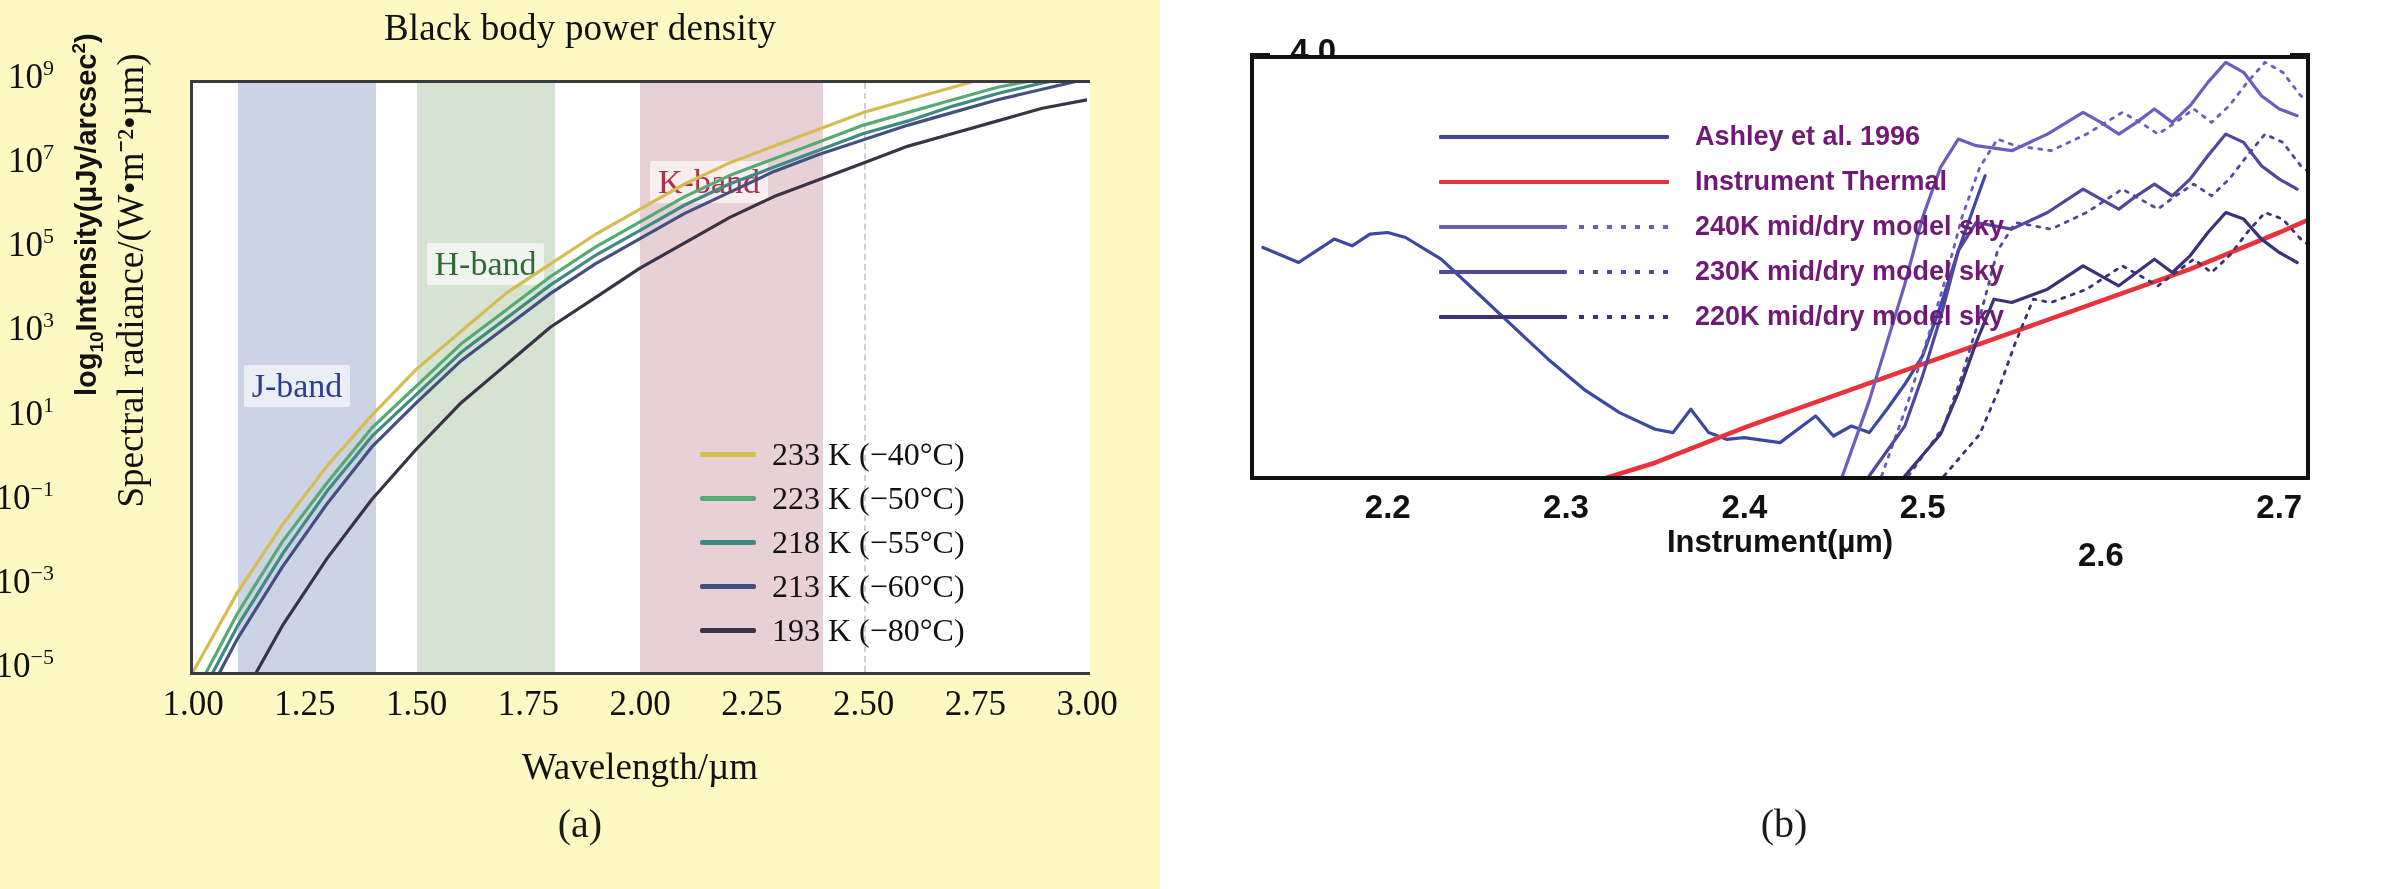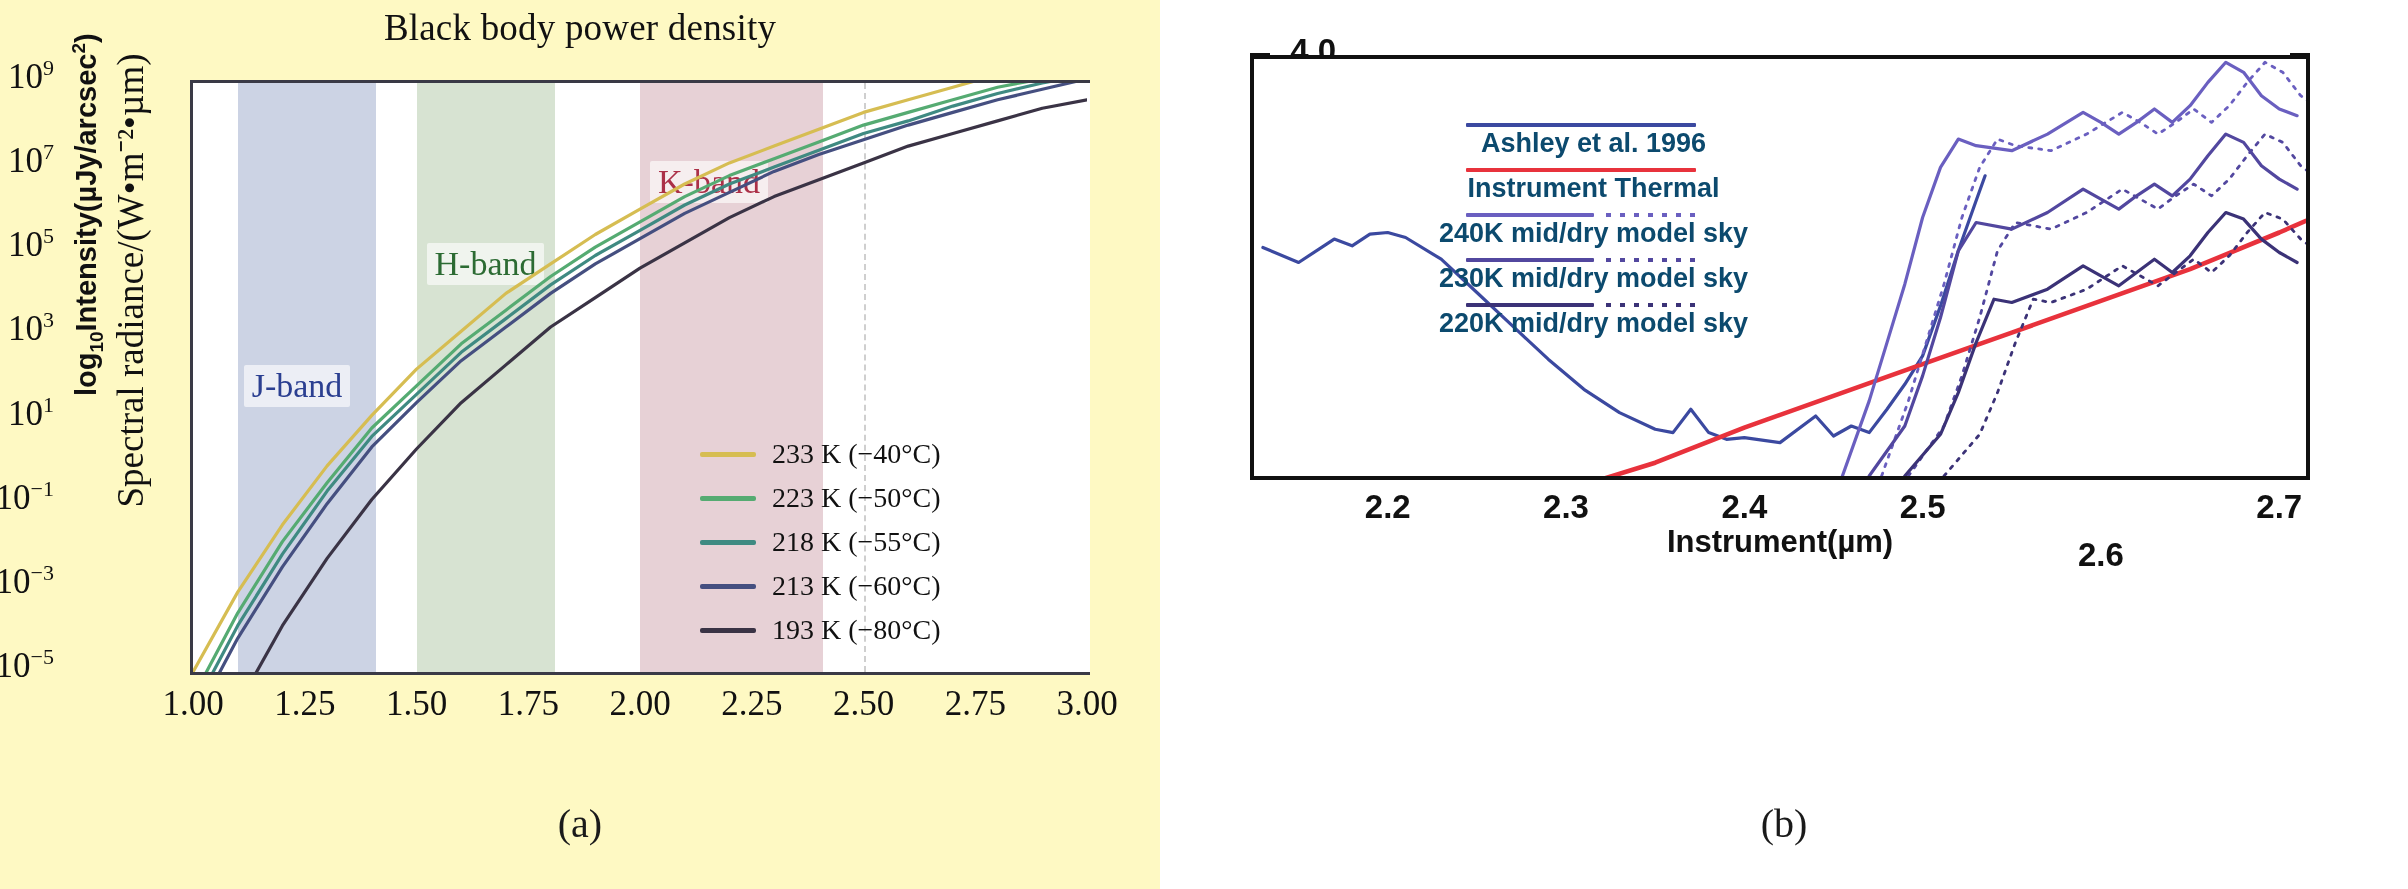--- a/index.html
+++ b/index.html
@@ -55,21 +55,21 @@
   .ytick sup{font-size:22px;vertical-align:super;}
   .xtick{
     position:absolute;top:684px;width:160px;margin-left:-80px;
     text-align:center;font-size:35px;color:#111;
   }
   .tickmark{position:absolute;background:#3a3a46;}
 
   .a-legend{position:absolute;left:700px;top:432px;}
   .a-legend-row{
     display:flex;align-items:center;height:44px;
-    font-size:28px;color:#111;white-space:nowrap;
+    font-size:32px;color:#111;white-space:nowrap;
   }
   .a-legend-swatch{
     display:inline-block;width:56px;height:5px;margin-right:16px;border-radius:2px;
   }
 
   
   .b-plot{
     position:absolute;left:1250px;top:55px;width:1060px;height:425px;
     border:4px solid #111;background:#fff;box-sizing:border-box;
   }
@@ -89,21 +89,21 @@
     font-family:"Liberation Sans",sans-serif;font-size:33px;font-weight:700;color:#111;
   }
   .b-xtick{
     position:absolute;top:488px;width:150px;margin-left:-75px;text-align:center;
     font-family:"Liberation Sans",sans-serif;font-size:33px;font-weight:700;color:#111;
   }
   .b-legend{position:absolute;left:185px;top:55px;}
   .b-legend-row{
     display:flex;align-items:center;height:45px;
     font-family:"Liberation Sans",sans-serif;font-size:27px;font-weight:700;
-    color:#0c4a6e;white-space:nowrap;flex-direction:column;
+    color:#701a75;white-space:nowrap;
   }
   .b-legend-key{display:inline-block;width:230px;height:22px;margin-right:26px;position:relative;}
   .b-legend-key i{position:absolute;top:9px;left:0;height:4px;border-radius:1px;}
   .b-legend-key u{
     position:absolute;top:9px;height:4px;text-decoration:none;
     background-repeat:repeat-x;
   }
 </style>
 </head>
 <body>
@@ -171,20 +171,21 @@
           <svg id="a-svg" width="894" height="589" viewBox="0 0 894 589" style="position:absolute;left:0;top:0;">
             <path d="M0.0,589.0 L44.7,509.1 L89.4,441.8 L134.1,382.9 L178.8,332.4 L223.5,286.1 L268.2,248.2 L312.9,210.4 L357.6,180.9 L402.3,151.5 L447.0,126.2 L491.7,101.0 L536.4,79.9 L581.1,63.1 L625.8,46.3 L670.5,29.4 L715.2,16.8 L759.9,4.2 L804.6,-8.4 L849.3,-16.8 L894.0,-25.2 " fill="none" stroke="#d6bd52" stroke-width="3.2" stroke-linecap="round" stroke-linejoin="round"></path>
             <path d="M0.0,614.2 L44.7,530.1 L89.4,458.6 L134.1,399.7 L178.8,345.0 L223.5,302.9 L268.2,260.8 L312.9,227.2 L357.6,193.5 L402.3,164.1 L447.0,138.8 L491.7,113.6 L536.4,92.6 L581.1,75.7 L625.8,58.9 L670.5,42.1 L715.2,29.4 L759.9,16.8 L804.6,4.2 L849.3,-4.2 L894.0,-12.6 " fill="none" stroke="#55ab72" stroke-width="3.2" stroke-linecap="round" stroke-linejoin="round"></path>
             <path d="M0.0,626.9 L44.7,542.7 L89.4,471.2 L134.1,408.1 L178.8,353.4 L223.5,311.3 L268.2,269.3 L312.9,235.6 L357.6,201.9 L402.3,172.5 L447.0,147.3 L491.7,122.0 L536.4,101.0 L581.1,84.1 L625.8,67.3 L670.5,50.5 L715.2,37.9 L759.9,23.1 L804.6,10.5 L849.3,0.0 L894.0,-8.4 " fill="none" stroke="#3f8a82" stroke-width="3.2" stroke-linecap="round" stroke-linejoin="round"></path>
             <path d="M0.0,639.5 L44.7,555.3 L89.4,483.8 L134.1,420.7 L178.8,363.9 L223.5,319.7 L268.2,277.7 L312.9,244.0 L357.6,210.4 L402.3,180.9 L447.0,155.7 L491.7,130.4 L536.4,109.4 L581.1,88.4 L625.8,71.5 L670.5,56.8 L715.2,42.1 L759.9,29.4 L804.6,16.8 L849.3,6.3 L894.0,-4.2 " fill="none" stroke="#454f80" stroke-width="3.2" stroke-linecap="round" stroke-linejoin="round"></path>
             <path d="M0.0,715.2 L44.7,622.7 L89.4,542.7 L134.1,475.4 L178.8,416.5 L223.5,366.0 L268.2,319.7 L312.9,281.9 L357.6,244.0 L402.3,214.6 L447.0,185.1 L491.7,159.9 L536.4,134.6 L581.1,113.6 L625.8,96.8 L670.5,79.9 L715.2,63.1 L759.9,50.5 L804.6,37.9 L849.3,25.2 L894.0,16.8 " fill="none" stroke="#3a3345" stroke-width="3.2" stroke-linecap="round" stroke-linejoin="round"></path>
           </svg>
       </div>
     </div>
 
+    <div class="a-xlabel">Wavelength/µm</div>
 
     <div class="a-legend" id="a-legend">
         <div class="a-legend-row">
           <span class="a-legend-swatch" style="background: rgb(214, 189, 82);"></span>
           <span>233 K (−40°C)</span>
         </div>
         <div class="a-legend-row">
           <span class="a-legend-swatch" style="background: rgb(85, 171, 114);"></span>
           <span>223 K (−50°C)</span>
         </div>

